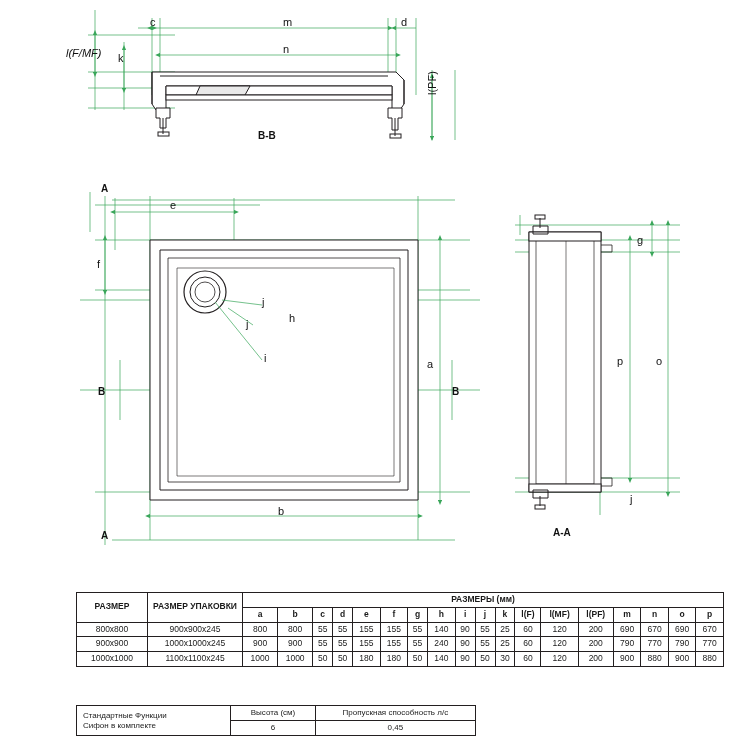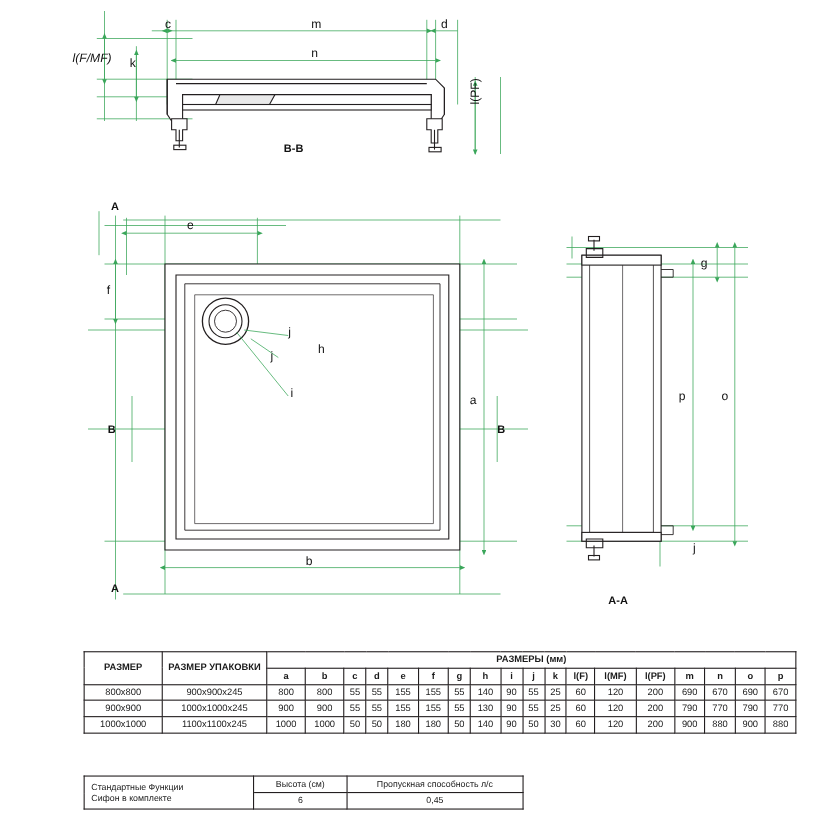--- a/index.html
+++ b/index.html
@@ -166,21 +166,21 @@
   <div class="lbl" style="left:278px;top:505px;">b</div>
   <div class="lbl" style="left:289px;top:312px;">h</div>
   <div class="lbl" style="left:264px;top:352px;">i</div>
   <div class="lbl" style="left:262px;top:296px;">j</div>
   <div class="lbl" style="left:246px;top:318px;">j</div>
 
   <div class="lbl" style="left:637px;top:234px;">g</div>
   <div class="lbl" style="left:617px;top:355px;">p</div>
   <div class="lbl" style="left:656px;top:355px;">o</div>
   <div class="lbl" style="left:630px;top:493px;">j</div>
-  <div class="lbl big" style="left:553px;top:541px;">A-A</div>
+  <div class="lbl big" style="left:553px;top:527px;">A-A</div>
 
   <table id="tbl-main">
     <thead>
       <tr>
         <th rowspan="2" style="width:68px;">РАЗМЕР</th>
         <th rowspan="2" style="width:92px;">РАЗМЕР УПАКОВКИ</th>
         <th colspan="18">РАЗМЕРЫ (мм)</th>
       </tr>
       <tr>
         <th>a</th>
@@ -229,21 +229,21 @@
       <tr>
         <td class="rowhdr">900x900</td>
         <td>1000x1000x245</td>
         <td>900</td>
         <td>900</td>
         <td>55</td>
         <td>55</td>
         <td>155</td>
         <td>155</td>
         <td>55</td>
-        <td>130</td>
+        <td>240</td>
         <td>90</td>
         <td>55</td>
         <td>25</td>
         <td>60</td>
         <td>120</td>
         <td>200</td>
         <td>790</td>
         <td>770</td>
         <td>790</td>
         <td>770</td>

